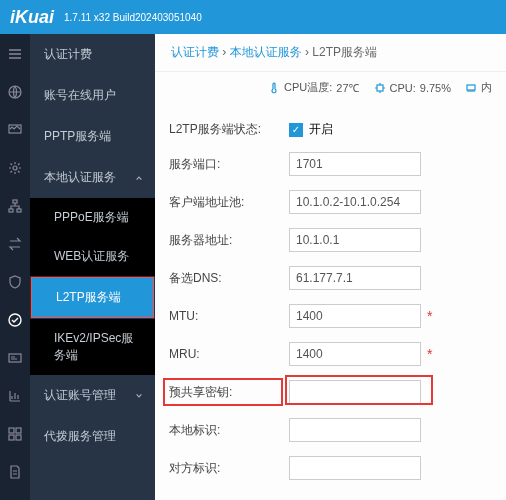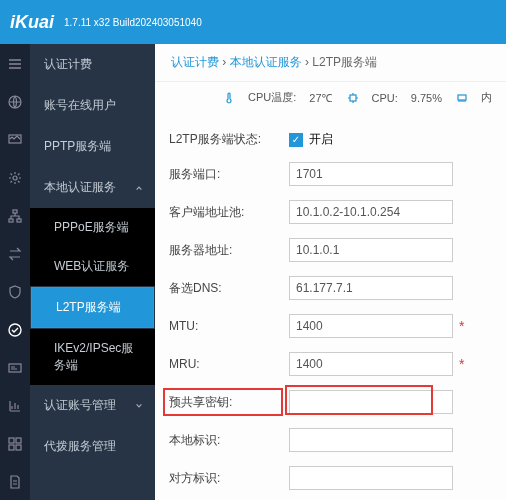--- a/index.html
+++ b/index.html
@@ -1,37 +1,37 @@
 <!DOCTYPE html>
 <html><head>
 <meta charset="utf-8">
 <style>
 * { margin: 0; padding: 0; box-sizing: border-box; font-family: "Microsoft YaHei", Arial, sans-serif; }
 body { background: #f5f5f5; width: 506px; height: 500px; overflow: hidden; }
-.header { background: #2196d8; height: 44px; display: flex; align-items: center; padding-left: 10px; color: #fff; }
+.header { background: #2196d8; height: 34px; display: flex; align-items: center; padding-left: 10px; color: #fff; }
 .logo { font-size: 18px; font-weight: bold; font-style: italic; margin-right: 10px; }
 .version-box { font-size: 10px; line-height: 11px; }
 .body-wrap { display: flex; height: calc(100% - 34px); }
 .iconbar { width: 30px; background: #1a2332; display: flex; flex-direction: column; align-items: center; padding-top: 12px; gap: 22px; }
 .iconbar-item { width: 16px; height: 16px; color: #889; display: flex; align-items: center; justify-content: center; }
 .sidebar { width: 125px; background: #263445; color: #c5cdd6; font-size: 12px; display: flex; flex-direction: column; }
 .sidebar-item { padding: 12px 12px 12px 14px; display: flex; align-items: center; justify-content: space-between; cursor: pointer; }
 .sidebar-sub { padding: 11px 12px 11px 24px; background: #000000; cursor: pointer; font-size: 12px; }
 .sidebar-sub.active { background: #2196d8; color: #fff; border: 1px solid #ff4d4d; margin: 1px; }
 .chev { width: 8px; height: 8px; }
 .main { flex: 1; background: #fdfdfd; overflow: hidden; }
 .breadcrumb { padding: 10px 16px; font-size: 12px; color: #666; border-bottom: 1px solid #eee; }
 .breadcrumb a { color: #2196d8; text-decoration: none; }
 .statusbar { padding: 8px 14px; font-size: 11px; text-align: right; color: #555; display: flex; justify-content: flex-end; gap: 14px; align-items: center; }
-.status-seg { display: flex; align-items: center; gap: 13px; }
+.status-seg { display: flex; align-items: center; gap: 4px; }
 .form { padding: 18px 14px 0 14px; }
 .form-row { display: flex; align-items: center; margin-bottom: 14px; font-size: 12px; }
 .form-label { width: 120px; color: #444; text-align: left; }
 .form-control { flex: 1; display: flex; align-items: center; }
-.form-input { width: 164px; height: 24px; border: 1px solid #ccc; padding: 0 6px; font-size: 12px; color: #555; }
+.form-input { width: 132px; height: 24px; border: 1px solid #ccc; padding: 0 6px; font-size: 12px; color: #555; }
 .checkbox { width: 14px; height: 14px; background: #2196d8; border: 1px solid #2196d8; display: inline-flex; align-items: center; justify-content: center; color: #fff; font-size: 10px; margin-right: 6px; }
 .star { color: #d33; margin-left: 6px; font-size: 14px; }
 .highlight-row .form-label, .highlight-row .form-control { position: relative; }
 .highlight-box { position: absolute; border: 2px solid #e53935; pointer-events: none; }
 .hb1 { left: -6px; top: -6px; width: 120px; height: 28px; }
 .hb2 { left: -4px; top: -5px; width: 148px; height: 30px; }
 </style>
 </head>
 <body>
 

